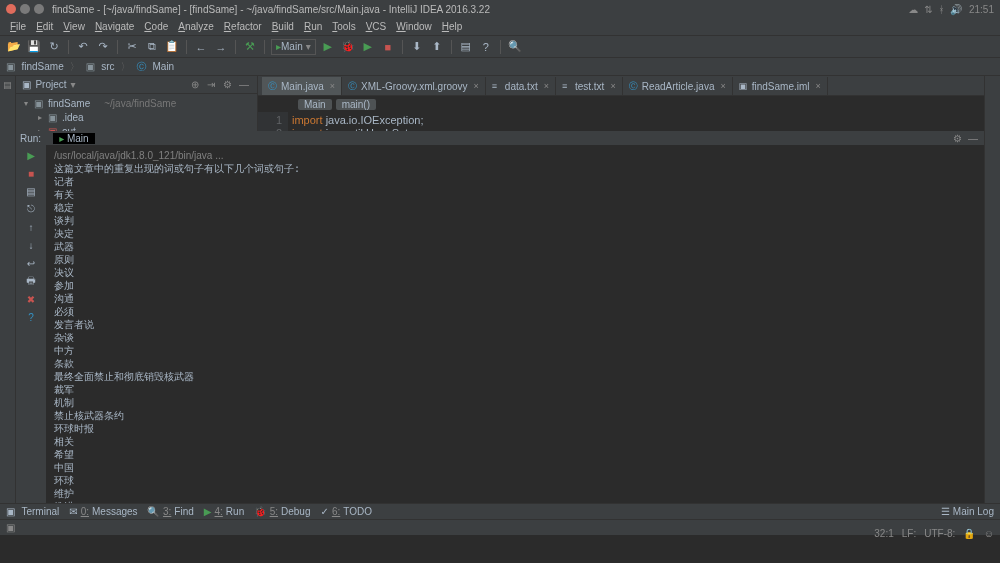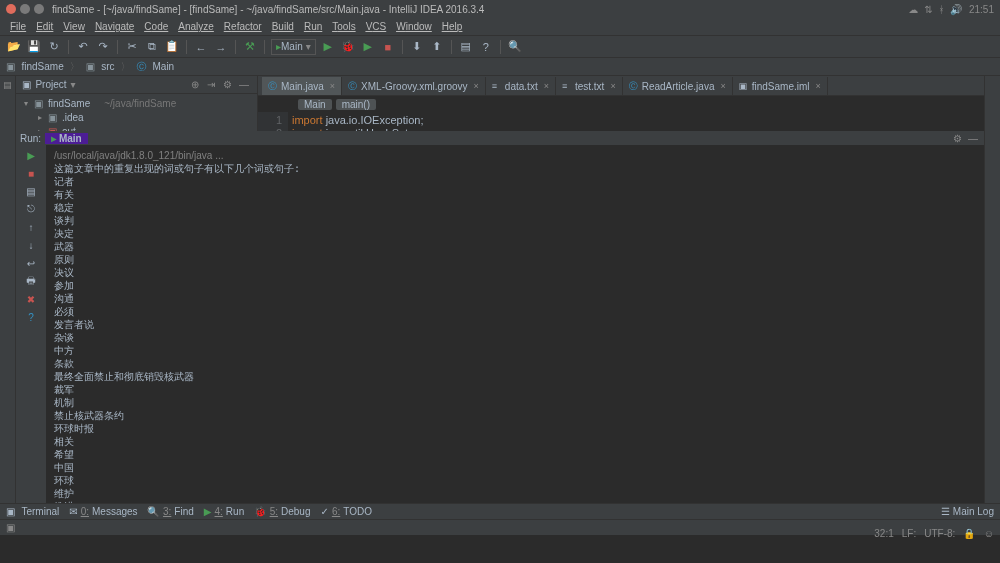--- a/index.html
+++ b/index.html
@@ -10,21 +10,21 @@
 .titlebar .window-controls { display: flex; gap: 4px; margin-right: 8px; }
 .titlebar .wc { width: 10px; height: 10px; border-radius: 50%; }
 .titlebar .wc.close { background: #e06c5c; }
 .titlebar .wc.min { background: #7a7a7a; }
 .titlebar .wc.max { background: #7a7a7a; }
 .titlebar .title { flex: 1; font-size: 10px; }
 .titlebar .tray { display: flex; gap: 6px; align-items: center; font-size: 10px; color: #888; }
 
 
 .menubar { height: 18px; background: #3c3f41; display: flex; align-items: center; padding: 0 6px; gap: 2px; border-bottom: 1px solid #323232; }
-.menubar .menu-item { padding: 0 4px; font-size: 10px; color: #bbbbbb; cursor: pointer; text-decoration: underline; }
+.menubar .menu-item { padding: 0 4px; font-size: 10px; color: #bbbbbb; cursor: pointer; }
 .menubar .menu-item u { text-decoration: underline; }
 
 
 .toolbar { height: 22px; background: #3c3f41; display: flex; align-items: center; padding: 0 6px; gap: 4px; border-bottom: 1px solid #323232; }
 .tool-btn { width: 16px; height: 16px; display: flex; align-items: center; justify-content: center; color: #a9b7c6; }
 .tool-sep { width: 1px; height: 14px; background: #555; margin: 0 2px; }
 .run-config { font-size: 10px; color: #a9b7c6; border: 1px solid #555; padding: 0 4px; height: 16px; display: flex; align-items: center; }
 .icon-green { color: #499c54; }
 .icon-red { color: #c75450; }
 .icon-blue { color: #3592c4; }
@@ -71,22 +71,22 @@
 .breadcrumb2 .bc-item { background: #4e5254; padding: 0 6px; border-radius: 2px; color: #a9b7c6; }
 .code-area { flex: 1; display: flex; font-family: "Consolas", monospace; font-size: 11px; }
 .gutter-col { width: 30px; background: #313335; color: #606366; text-align: right; padding: 2px 6px 0 0; line-height: 13px; }
 .code-lines { padding: 2px 4px 0; line-height: 13px; }
 .kw { color: #cc7832; }
 .pkg { color: #a9b7c6; }
 .right-marker { width: 10px; background: #313335; }
 
 
 .run-panel { position: absolute; left: 16px; right: 16px; top: 68px; bottom: 0; background: #2b2b2b; border-top: 1px solid #555; display: flex; }
-.run-header { position: absolute; left: 0; top: -14px; height: 14px; display: flex; align-items: center; gap: 4px; font-size: 10px; padding-left: 4px; background: #3c3f41; width: 100%; }
-.run-header .rh { background: #4c1d95; padding: 0 6px; color: #a9b7c6; font-weight: bold; }
+.run-header { position: absolute; left: 0; top: -14px; height: 14px; display: flex; align-items: center; gap: 12px; font-size: 10px; padding-left: 4px; background: #3c3f41; width: 100%; }
+.run-header .rh { background: #000000; padding: 0 6px; color: #a9b7c6; }
 .run-header .tools { margin-left: auto; display: flex; gap: 6px; padding-right: 6px; color: #888; }
 .run-left-tools { width: 30px; background: #3c3f41; display: flex; flex-direction: column; align-items: center; padding-top: 4px; gap: 6px; }
 .run-left-tools .rt { width: 12px; height: 12px; font-size: 10px; display: flex; align-items: center; justify-content: center; }
 .run-output { flex: 1; padding: 4px 8px; font-family: "Consolas", monospace; font-size: 10px; line-height: 13px; color: #a9b7c6; overflow: hidden; white-space: pre; }
 .run-output .path { color: #808080; }
 
 
 .bottombar { height: 16px; background: #3c3f41; display: flex; align-items: center; padding: 0 6px; gap: 10px; border-top: 1px solid #323232; font-size: 10px; }
 .bottombar .bb-item { display: flex; align-items: center; gap: 3px; color: #a9b7c6; cursor: pointer; }
 .bottombar .bb-item .num { color: #888; text-decoration: underline; }
@@ -98,21 +98,21 @@
 </style>
 </head>
 <body>
 
 <div class="titlebar">
   <div class="window-controls">
     <div class="wc close"></div>
     <div class="wc min"></div>
     <div class="wc max"></div>
   </div>
-  <div class="title">findSame - [~/java/findSame] - [findSame] - ~/java/findSame/src/Main.java - IntelliJ IDEA 2016.3.4</div>
+  <div class="title">findSame - [~/java/findSame] - [findSame] - ~/java/findSame/src/Main.java - IntelliJ IDEA 2016.3.22</div>
   <div class="tray">
     <span>☁</span>
     <span>⇅</span>
     <span>ᚼ</span>
     <span>🔊</span>
     <span>21:51</span>
   </div>
 </div>
 
 <div class="menubar" id="menubar">

